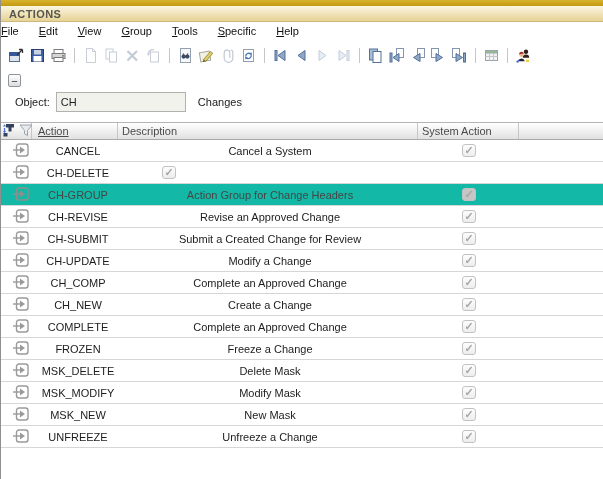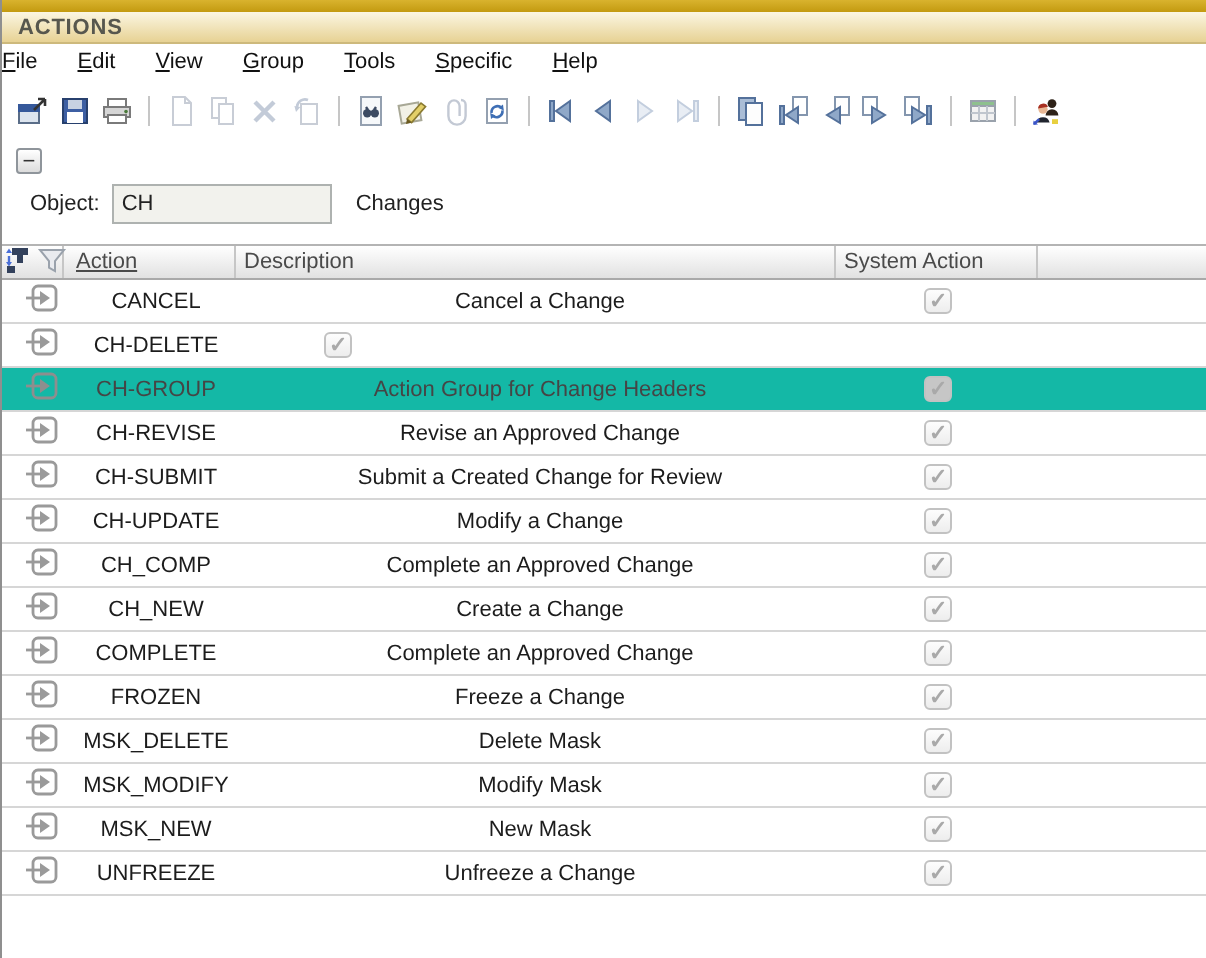--- a/index.html
+++ b/index.html
@@ -25,21 +25,21 @@
   .tb svg { display:block; }
   .tb-sep { width:1px; height:15px; background:#c6c6c6; margin:0 5px; }
 
   
   .form-area { position:relative; height:52px; background:#fff; }
   .collapse-btn { position:absolute; top:4px; left:7px; width:13px; height:13px;
                   border:1px solid #8f959b; border-radius:2px; background:linear-gradient(#fff,#dcdcdc);
                   font-size:11px; line-height:10px; text-align:center; color:#333; }
   .object-row { position:absolute; top:21px; left:14px; display:flex; align-items:center; height:22px; }
   .object-label { margin-right:6px; color:#222; }
-  .object-input { width:110px; height:20px; border:1px solid #aeb2b0; background:#f2f2ed;
+  .object-input { width:130px; height:20px; border:1px solid #aeb2b0; background:#f2f2ed;
                   font-family:"Liberation Sans", sans-serif; font-size:11px; padding:0 4px; color:#222; }
   .object-desc { margin-left:12px; color:#222; }
 
   
   .grid { width:603px;text-align:center; }
   .grid-header { display:flex; height:18px; background:linear-gradient(#ffffff,#e1e1e1);
                  border-top:1px solid #b4b4b4; border-bottom:1px solid #a9a9a9; align-items:center; }
   .grid-header .cell { height:100%; display:flex; align-items:center; border-right:1px solid #c6c6c6; color:#4a4a4a; }
   .c-icon { width:31px; }
   .c-action { width:86px; padding-left:6px; }
@@ -278,21 +278,21 @@
 
     <div class="row">
         <div class="c-icon">
           <span><svg width="16" height="14" viewBox="0 0 16 14">
               <rect x="3.5" y="1" width="11.5" height="12" rx="2.5" fill="none" stroke="#9a9a9a" stroke-width="1.4"></rect>
               <path d="M0 7 H9" stroke="#9a9a9a" stroke-width="1.4"></path>
               <polygon points="7,3.5 12,7 7,10.5" fill="#9a9a9a"></polygon>
             </svg></span>
         </div>
         <div class="c-action">CANCEL</div>
-        <div class="c-desc">Cancel a Change</div>
+        <div class="c-desc">Cancel a System</div>
         <div class="c-sys">
           <span class="checkbox"></span>
         </div>
         <div class="c-fill"></div>
       </div>
     <div class="row">
         <div class="c-icon">
           <span><svg width="16" height="14" viewBox="0 0 16 14">
               <rect x="3.5" y="1" width="11.5" height="12" rx="2.5" fill="none" stroke="#9a9a9a" stroke-width="1.4"></rect>
               <path d="M0 7 H9" stroke="#9a9a9a" stroke-width="1.4"></path>

